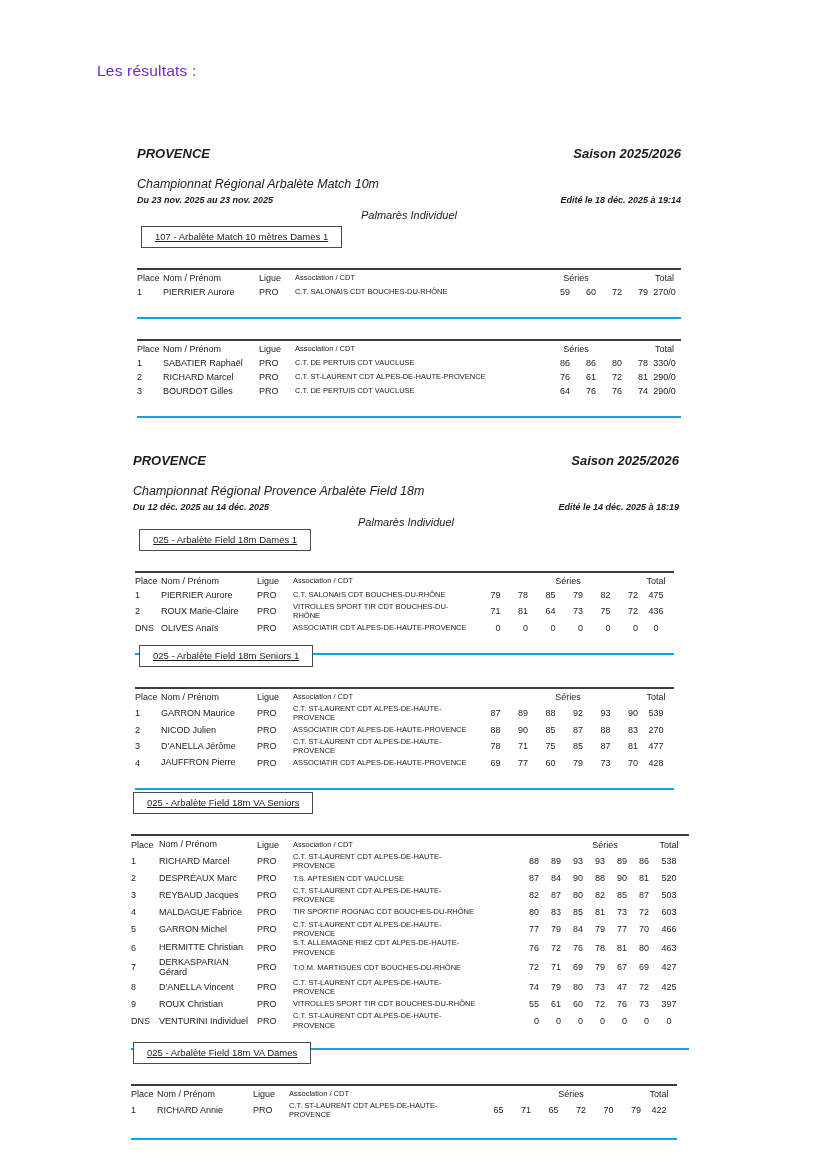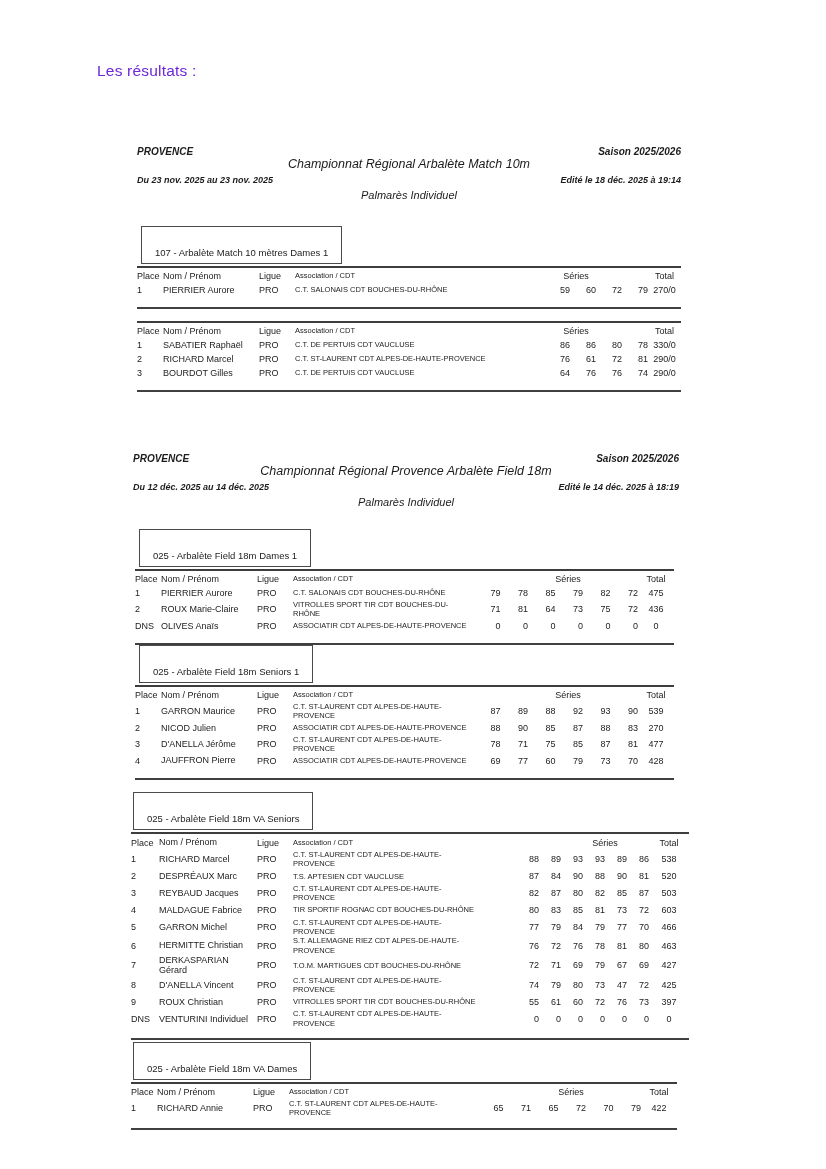--- a/index.html
+++ b/index.html
@@ -6,34 +6,34 @@
   body{
     width:826px;height:1169px;position:relative;overflow:hidden;
     font-family:"Liberation Sans",sans-serif;color:#1c1c1c;
   }
   .results-label{
     position:absolute;left:97px;top:62px;
     font-size:15.5px;color:#6d28d9;letter-spacing:.2px;
   }
   
   .doc-header{position:absolute;font-style:italic;}
-  .dh-row{display:flex;justify-content:space-between;font-weight:700;font-size:10px;}
-  .dh-title{text-align:center;font-size:12.5px;margin-top:0;}
+  .dh-row{display:flex;justify-content:space-between;font-weight:700;font-size:13px;}
+  .dh-title{text-align:left;font-size:12.5px;margin-top:16px;}
   .dh-sub{display:flex;justify-content:space-between;font-weight:700;font-size:9px;margin-top:4px;}
   .dh-subtitle{text-align:center;font-size:11px;margin-top:4px;}
   
   .cat{position:absolute;}
   .catbox{
     display:inline-block;border:1.4px solid #4a4a4a;background:#fff;
-    padding:20px 13px 5px;font-size:9.5px;margin-left:4px;white-space:nowrap;
+    padding:4px 13px 5px;font-size:9.5px;margin-left:4px;white-space:nowrap;text-decoration:underline;
   }
   .cat5 .catbox,.cat6 .catbox{margin-left:2px;}
   .tbl{
-    border-top:2px solid #3d3d3d;border-bottom:2px solid #404040;
-    margin-top:2px;padding:1px 0 10px;
+    border-top:2px solid #3d3d3d;border-bottom:2px solid #0ea5e9;
+    margin-top:20px;padding:1px 0 18px;
   }
   .trow{display:flex;align-items:center;min-height:14px;font-size:9px;}
   .s6t .trow{min-height:15px;}
   .c{display:block;}
   .place{width:26px;}
   .name{width:96px;line-height:1.15;}
   .ligue{width:36px;}
   .assoc{flex:1;font-size:7.5px;line-height:1.25;padding-right:6px;}
   .series-h{text-align:center;box-sizing:border-box;}
   .series{display:flex;justify-content:flex-end;}

